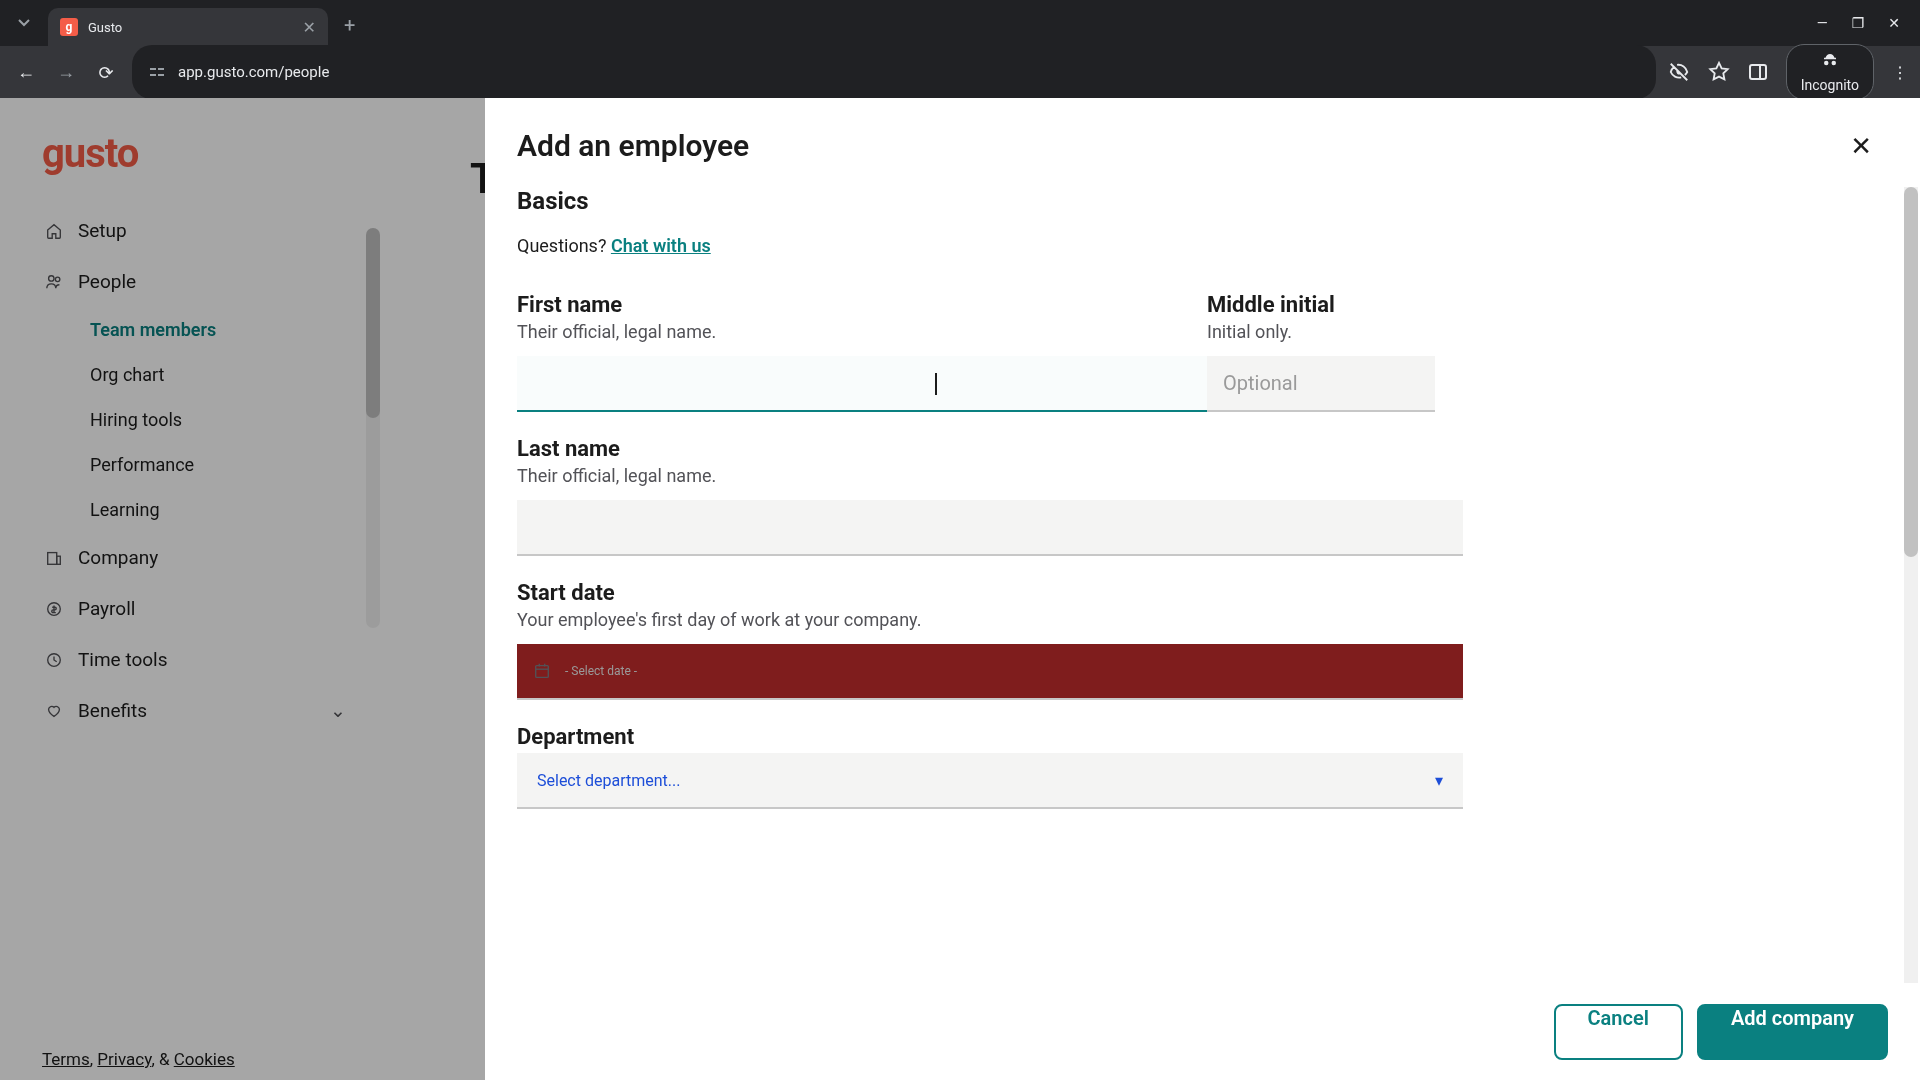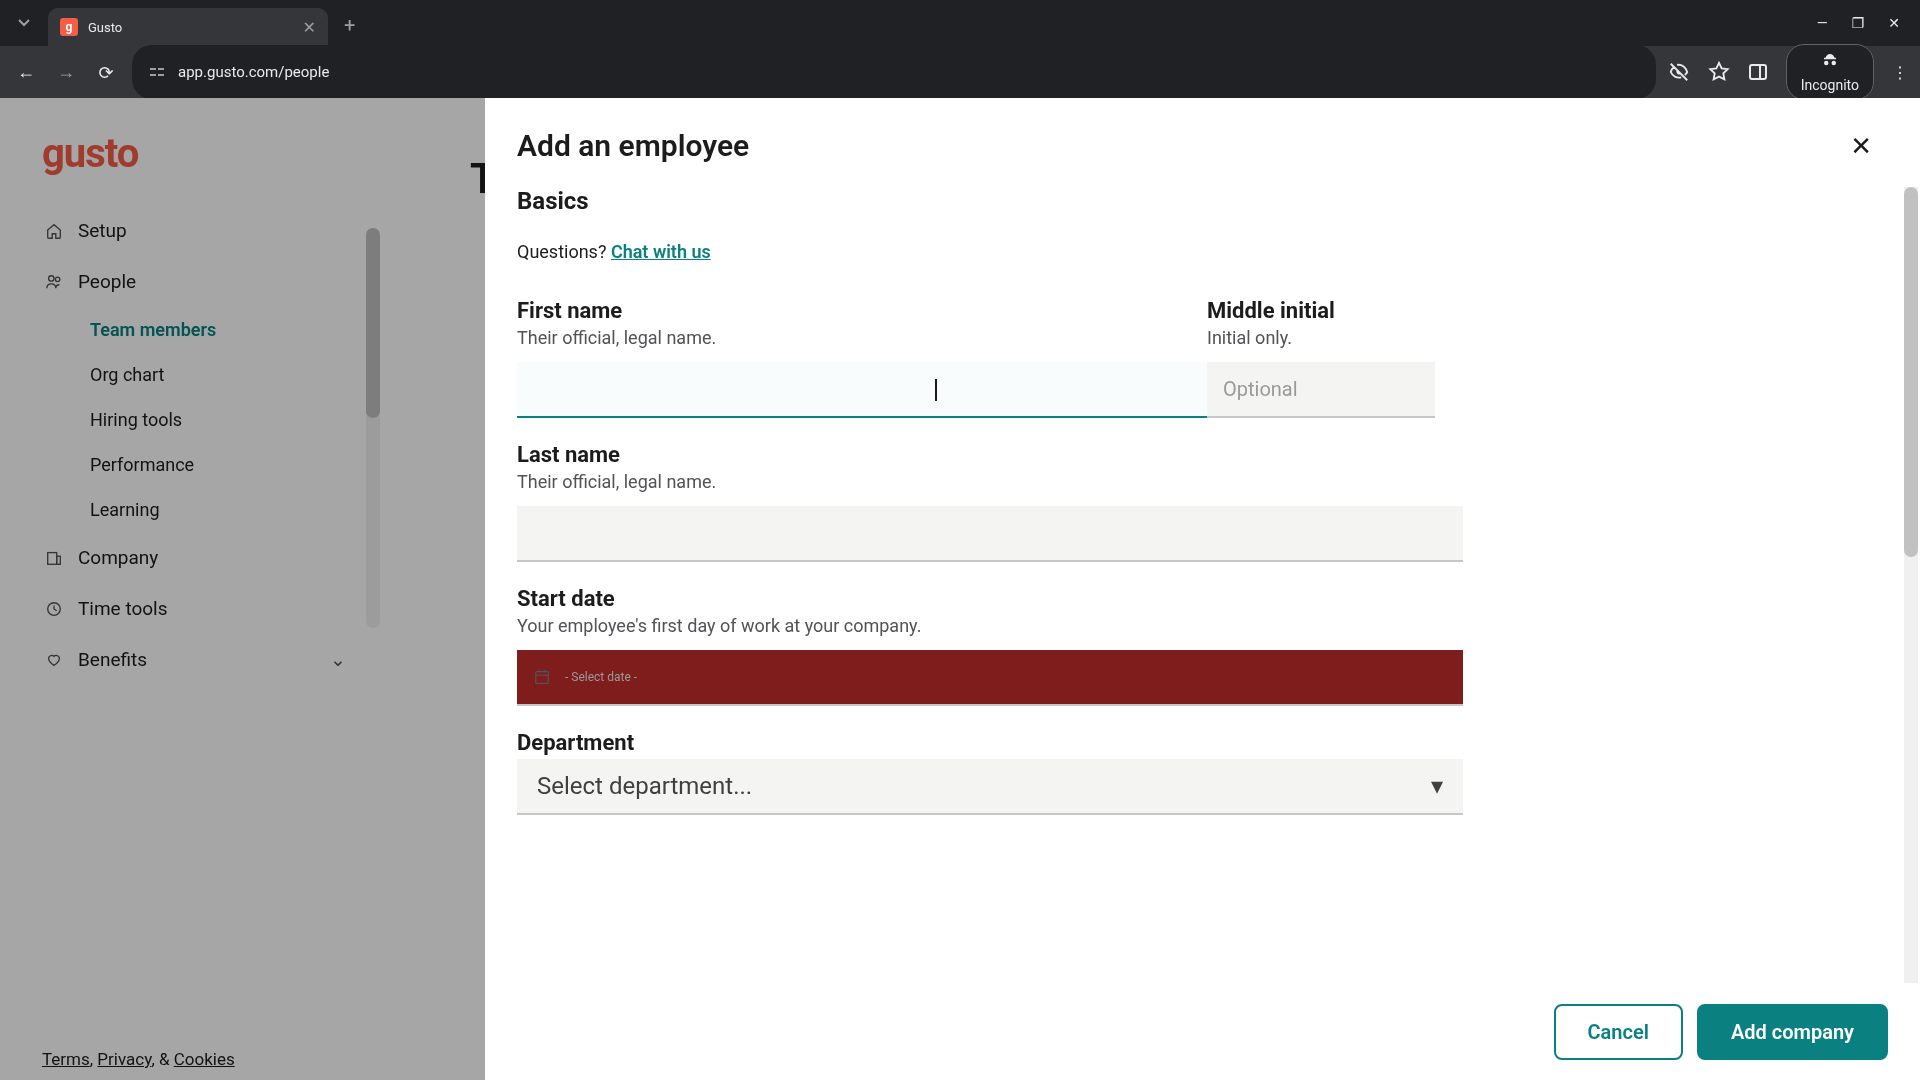--- a/index.html
+++ b/index.html
@@ -51,36 +51,36 @@
 
     
     .modal { position: absolute; z-index: 10; left: 485px; top: 0; right: 0; bottom: 0; background: #fff; display: flex; flex-direction: column; }
     .modal-header { padding: 30px 48px 24px 32px; display: flex; align-items: center; }
     .modal-title { font-size: 30px; font-weight: 600; color: #1c1c1c; flex: 1; }
     .modal-close { font-size: 26px; color: #1c1c1c; cursor: pointer; font-weight: 300; }
     .modal-body { flex: 1; overflow-y: auto; padding: 0 48px 0 32px; position: relative; }
     .modal-scroll-track { position: absolute; right: 2px; top: 0; width: 14px; bottom: 0; background: #f0f0f0; }
     .modal-scroll-thumb { width: 14px; height: 370px; background: #c1c1c1; border-radius: 7px; }
 
-    .section-title { font-size: 24px; font-weight: 700; color: #1c1c1c; margin-bottom: 26px; }
+    .section-title { font-size: 24px; font-weight: 700; color: #1c1c1c; margin-bottom: 20px; }
     .help-line { font-size: 18px; color: #1c1c1c; margin-bottom: 36px; }
     .help-line a { color: #0a8080; font-weight: 600; text-decoration: underline; }
 
     .row { display: flex; margin-bottom: 24px; }
     .field { display: flex; flex-direction: column; }
     .field-label { font-size: 22px; font-weight: 700; color: #1c1c1c; margin-bottom: 4px; }
     .field-help { font-size: 18px; color: #525257; margin-bottom: 14px; }
     .input { height: 56px; background: #f4f4f3; border: none; border-bottom: 2px solid #c7c7c7; font-size: 20px; padding: 0 16px; outline: none; }
     .input.focused { background: #f9fcfc; border-bottom: 2px solid #0a8080; }
     .input::placeholder { color: #9a9a9a; }
     .date-input { display: flex; align-items: center; gap: 14px; padding: 0 16px; height: 56px; background: #7f1d1d; border-bottom: 2px solid #c7c7c7; font-size: 12px; color: #9a9a9a; }
-    .select { display: flex; align-items: center; justify-content: space-between; padding: 0 20px; height: 56px; background: #f4f4f3; border-bottom: 2px solid #c7c7c7; font-size: 24px; color: #404040; }
+    .select { display: flex; align-items: center; justify-content: space-between; padding: 0 20px; height: 56px; background: #f4f4f3; border-bottom: 2px solid #c7c7c7; font-size: 16px; color: #1d4ed8; }
 
     .modal-footer { padding: 20px 32px; display: flex; justify-content: flex-end; gap: 14px; border-top: 1px solid transparent; }
-    .btn { height: 56px; padding: 0 32px; border-radius: 8px; font-size: 20px; font-weight: 600; cursor: pointer; display: flex; align-items: center; }
+    .btn { height: 56px; padding: 0 32px; border-radius: 8px; font-size: 20px; font-weight: 600; cursor: pointer; display: flex; }
     .btn-secondary { background: #fff; border: 2px solid #0a8080; color: #0a8080; }
     .btn-primary { background: #0a8080; border: 2px solid #0a8080; color: #fff; }
 
     .cursor { position: absolute; width: 2px; height: 22px; background: #1c1c1c; }
 
     svg { display: block; }
   </style>
 </head>
 <body>
 
@@ -178,20 +178,29 @@
         <div class="sub-item"><span>Learning</span></div>
       </div>
       <div class="nav-item">
         <span class="icon">
             <svg width="18" height="18" viewBox="0 0 20 20">
               <rect x="3" y="4" width="10" height="13" stroke="#525257" stroke-width="1.5" fill="none"></rect>
               <rect x="13" y="8" width="4" height="9" stroke="#525257" stroke-width="1.5" fill="none"></rect>
             </svg>
           </span>
         <span>Company</span>
+      </div>
+      <div class="nav-item">
+        <span class="icon">
+            <svg width="18" height="18" viewBox="0 0 20 20">
+              <circle cx="10" cy="10" r="7" stroke="#525257" stroke-width="1.5" fill="none"></circle>
+              <path d="M10 6v8M8 8h3a1.5 1.5 0 010 3H9a1.5 1.5 0 000 3h3" stroke="#525257" stroke-width="1.5" fill="none"></path>
+            </svg>
+          </span>
+        <span>Payroll</span>
       </div>
       <div class="nav-item">
         <span class="icon">
             <svg width="18" height="18" viewBox="0 0 20 20">
               <circle cx="10" cy="10" r="7" stroke="#525257" stroke-width="1.5" fill="none"></circle>
               <path d="M10 6v4l3 2" stroke="#525257" stroke-width="1.5" fill="none"></path>
             </svg>
           </span>
         <span>Time tools</span>
       </div>

